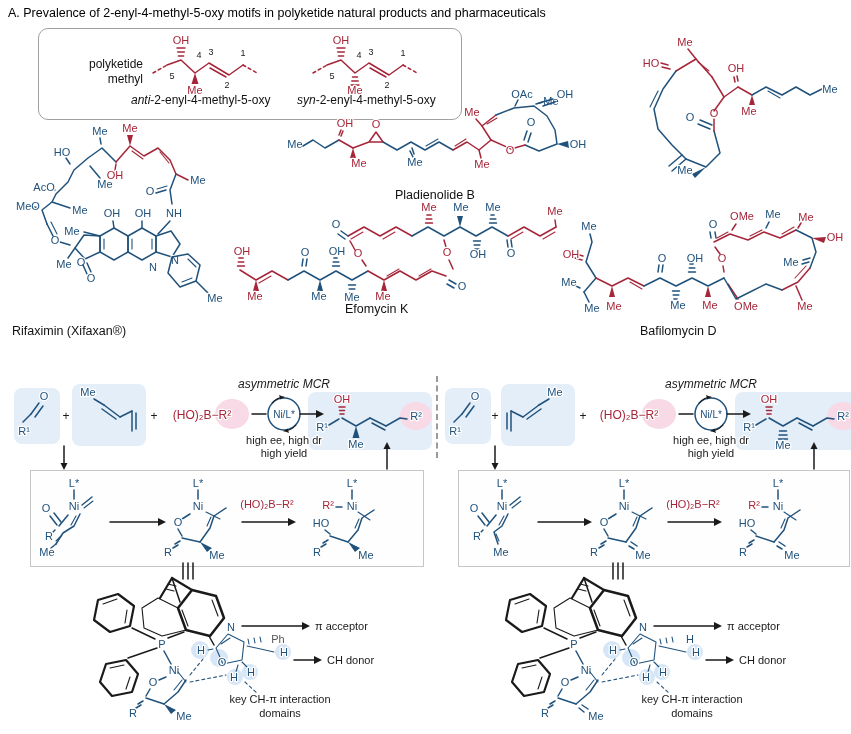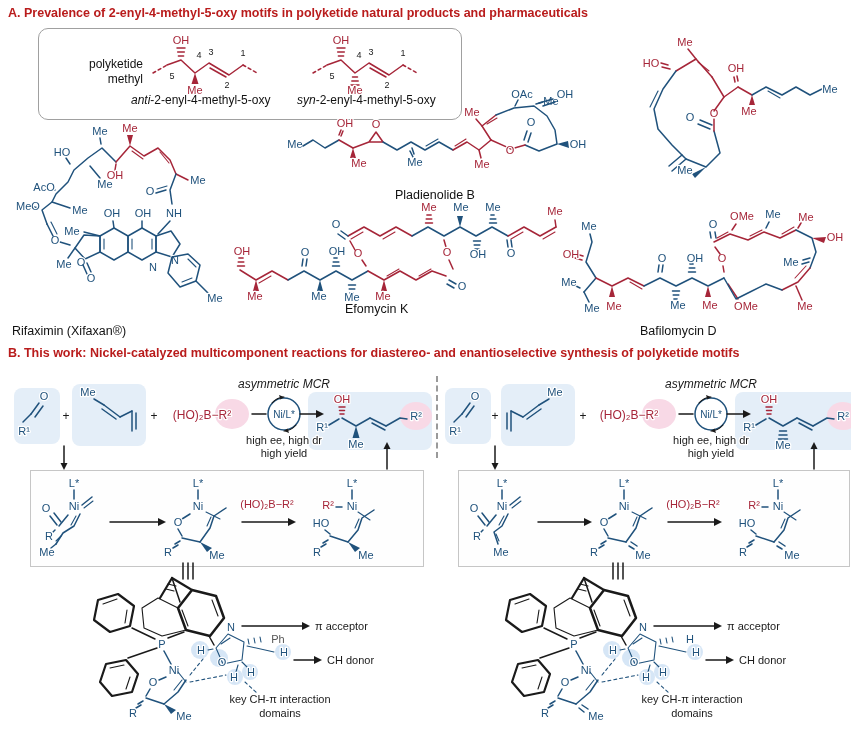--- a/index.html
+++ b/index.html
@@ -1,18 +1,18 @@
 <!DOCTYPE html>
 <html><head>
 <meta charset="utf-8">
 <style>
   html,body{margin:0;padding:0;background:#fff}
   #canvas{position:relative;width:851px;height:734px;background:#ffffff;
     font-family:"Liberation Sans","DejaVu Sans",sans-serif;overflow:hidden}
-  .ttl{position:absolute;font-weight:bold;font-size:12.5px;color:#b91c1c;white-space:nowrap}
+  .ttl{position:absolute;font-weight:normal;font-size:12.5px;color:#000000;white-space:nowrap}
   .cap{position:absolute;text-align:left;font-size:12.5px;color:#111;white-space:nowrap}
   .mbox{position:absolute;border:1.5px solid #a0a0a0;border-radius:10px;background:#fff}
   .mechbox{position:absolute;border:1px solid #c6c6c6;background:#fefefe}
   .divider{position:absolute;border-left:2px dashed #9a9a9a;width:0}
   .motif-label{position:absolute;text-align:right;font-size:12px;color:#111;line-height:15px}
   svg{position:absolute;overflow:visible}
   svg line,svg path,svg polygon,svg polyline,svg circle{fill:none;stroke-width:1.5;stroke-linecap:round;stroke-linejoin:round}
   .sr{stroke:#a62639}.sb{stroke:#20527c}.sk{stroke:#1a1a1a}
   .thin{stroke-width:1.1}.w2{stroke-width:2.2}.w25{stroke-width:2.5}.dsh2{stroke-dasharray:3 3}
   .fr{fill:#a62639;stroke:none}.fb{fill:#20527c;stroke:none}.fk{fill:#1a1a1a;stroke:none}
@@ -334,21 +334,20 @@
       <line class="sb" x1="251" y1="60" x2="244" y2="62"></line>
     <text x="233" y="64" class="b tc">Me</text>
     <path class="sr" d="M252,66 L240,80 L224,88"></path>
     <line class="sr thin" x1="237" y1="76" x2="248" y2="64"></line>
     <line class="sr" x1="238" y1="84" x2="244" y2="98"></line>
     <text x="247" y="108" class="r tc">Me</text>
     <path class="sb" d="M224,88 L208,82 L192,90 L178,97 L166,76"></path>
   </svg>
   <div class="cap" style="left:640px;top:324px;width:180px">Bafilomycin D</div>
 
-  <div class="ttl" style="left:8px;top:346px">B. This work: Nickel-catalyzed multicomponent reactions for diastereo- and enantioselective synthesis of polyketide motifs</div>
   <div class="divider" style="left:436px;top:376px;height:82px"></div>
 
   <svg style="left:8px;top:372px" width="430" height="102">
     <rect x="6" y="16" width="46" height="56" rx="8" class="hl"></rect>
     <rect x="64" y="12" width="74" height="62" rx="8" class="hl"></rect>
     <rect x="300" y="20" width="124" height="58" rx="8" class="hl"></rect>
     <ellipse cx="224" cy="42" rx="17" ry="15" class="hp"></ellipse>
     <ellipse cx="408" cy="44" rx="16" ry="14" class="hp"></ellipse>
     <text x="36" y="28" class="b tc">O</text>
     <line class="sb" x1="31" y1="31" x2="23" y2="42"></line>

